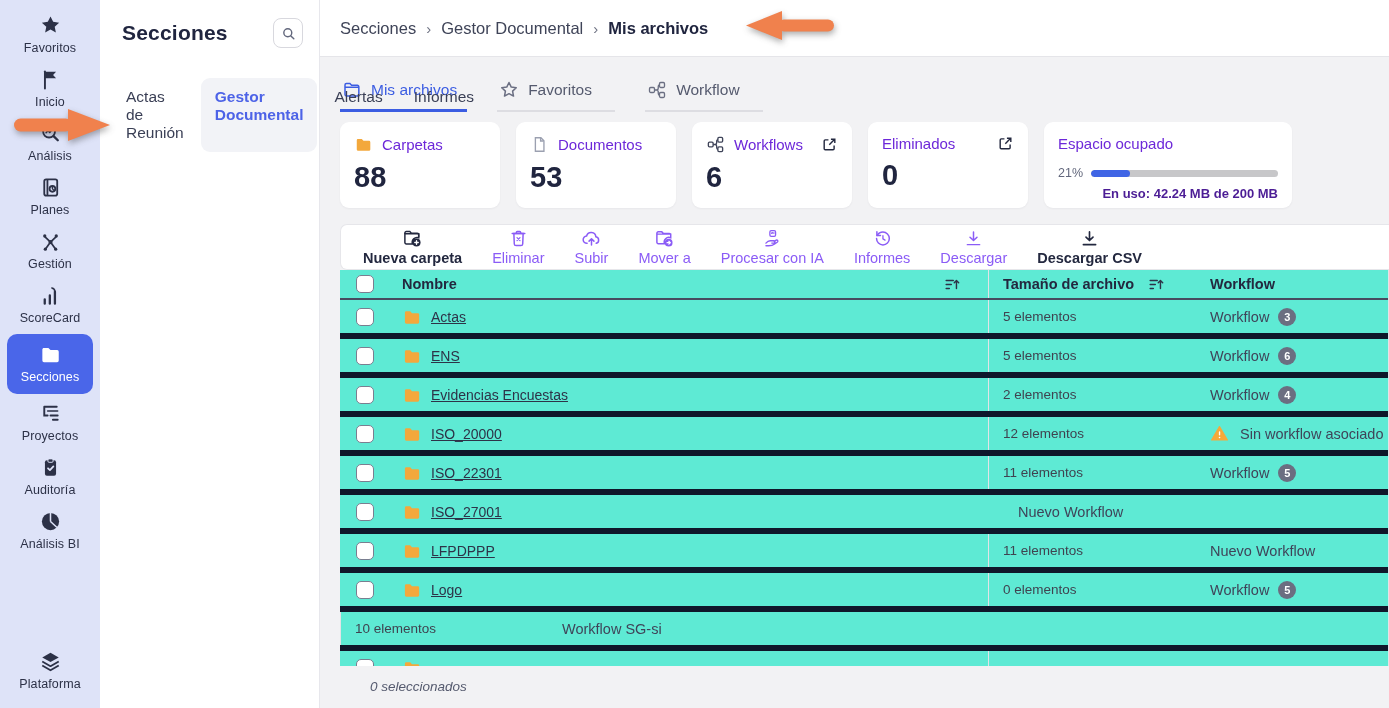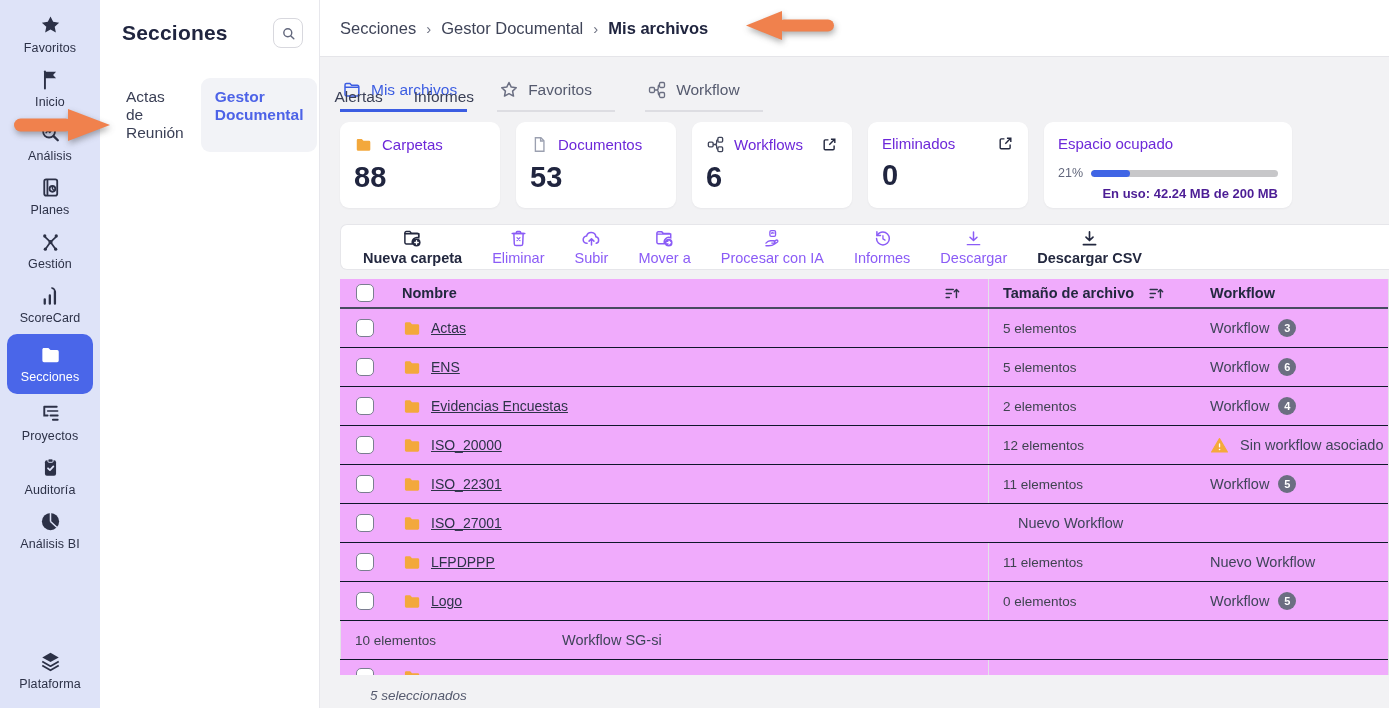--- a/index.html
+++ b/index.html
@@ -69,23 +69,23 @@
              border-right:none; border-radius:7px 0 0 7px; display:flex; align-items:center;
              gap:30px; padding:0 18px 0 22px; }
   .tbtn { display:flex; flex-direction:column; align-items:center; gap:1px; cursor:pointer;
           color:#23283f; font-size:14.5px; }
   .tbtn .tbic { width:21px; height:21px; }
   .tbtn .tblabel { font-weight:500; }
   .tbtn.disabled { color:#8b5cf6; cursor:default; }
   .tbtn.strong .tblabel { font-weight:bold; }
 
   
-  .table { margin-top:9px; background:#f0abfc; border-right:1px solid #e3e3e7; }
+  .table { margin-top:0; background:#5eead4; border-right:1px solid #e3e3e7; }
   .thead { display:flex; align-items:center; height:30px; border-bottom:2px solid #474b60; }
-  .trow { display:flex; align-items:center; height:39px; border-bottom:1px solid #0f172a; }
+  .trow { display:flex; align-items:center; height:39px; border-bottom:6px solid #0f172a; }
   .trow.partial { height:15px; overflow:hidden; align-items:flex-start; border-bottom:none; }
   .trow.partial .cell-name { padding-top:7px; }
   .cell-name { flex:0 0 648px; display:flex; align-items:center; padding-left:16px; min-width:0; }
   .cell-size { flex:0 0 192px; border-left:1px solid #e3e3e7; align-self:stretch;
                display:flex; align-items:center; padding-left:14px; font-size:13.5px; color:#3f4350; }
   .cell-wf { flex:1; display:flex; align-items:center; padding-left:30px; font-size:14.5px; color:#3f4459; }
   .checkbox { width:18px; height:18px; border:1.5px solid #7a7e90; border-radius:5px; background:#fff;
               flex-shrink:0; cursor:pointer; }
   .hlabel { font-size:14.5px; font-weight:bold; color:#23283f; }
   .cell-name .hlabel { margin-left:28px; }
@@ -579,17 +579,17 @@
             <span class="checkbox"></span>
             <svg class="folder-ic" viewBox="0 0 24 24" fill="currentColor">
                 <path d="M3.5 6.8c0-.9.7-1.6 1.6-1.6h4.7l2.2 2.2h7a1.6 1.6 0 011.6 1.6v9.3a1.7 1.7 0 01-1.7 1.7H5.2a1.7 1.7 0 01-1.7-1.7z"></path>
               </svg>
           </div>
           <div class="cell-size"></div>
           <div class="cell-wf"></div>
         </div>
       </div>
 
-      <div class="tfooter">5 seleccionados</div>
+      <div class="tfooter">0 seleccionados</div>
 
     </div>
   </section>
 </div>
 
 </body></html>

